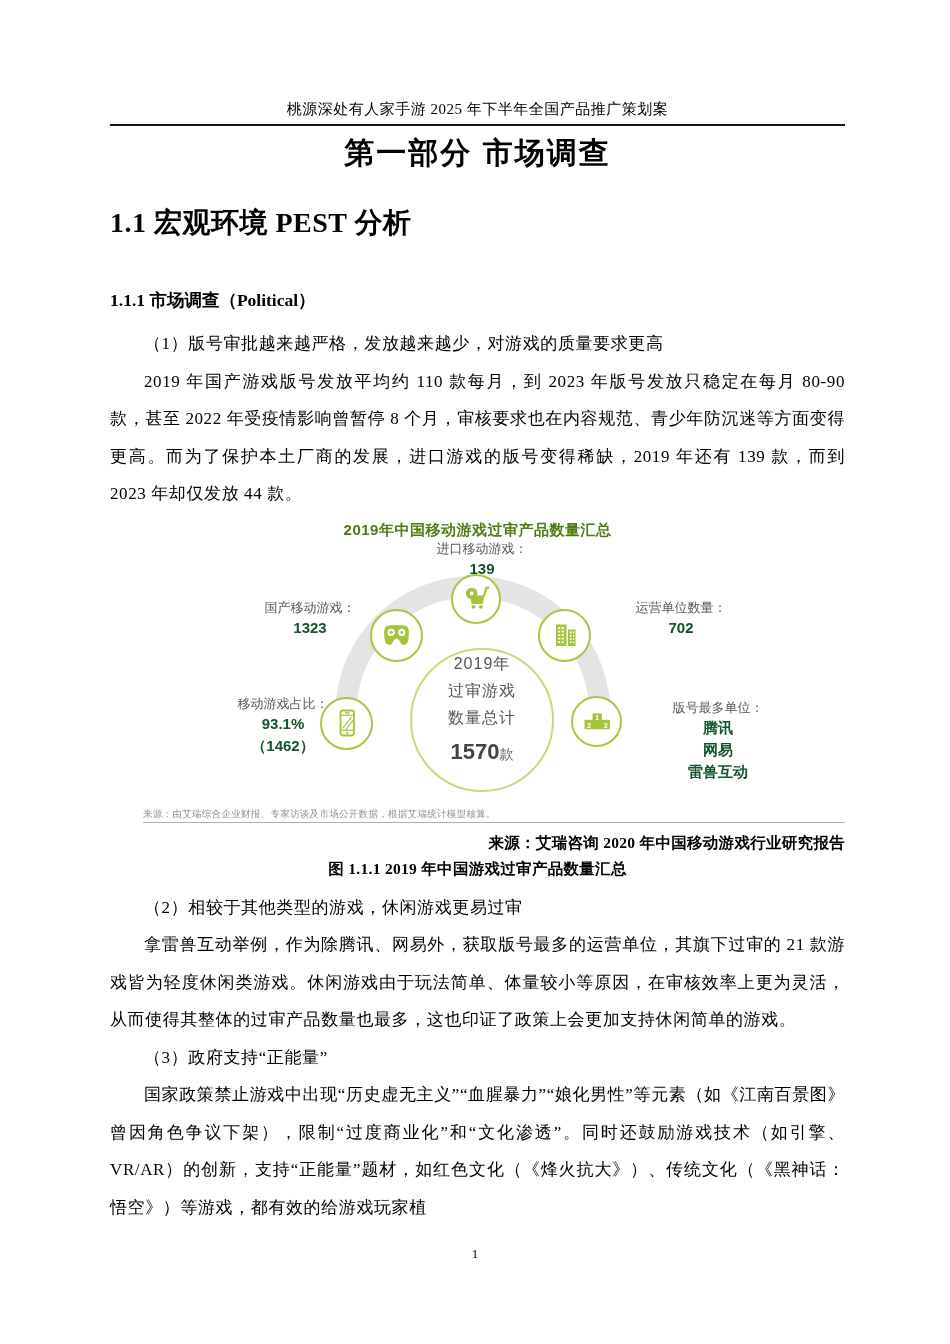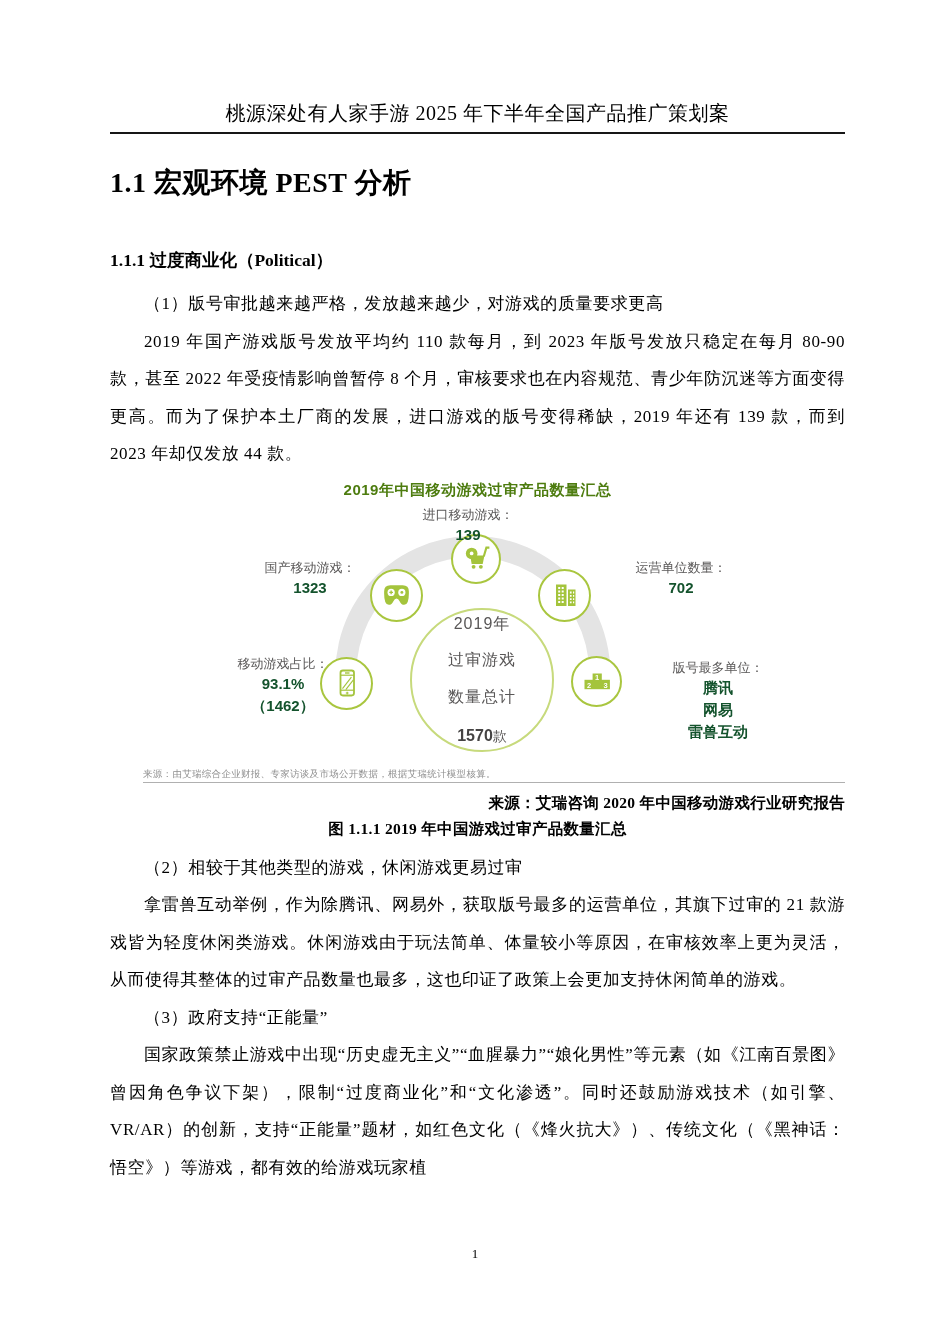--- a/index.html
+++ b/index.html
@@ -5,21 +5,21 @@
 <style>
   * { margin:0; padding:0; box-sizing:border-box; }
   html,body { background:#888; }
   .page {
     position:relative; width:950px; height:1344px; margin:0 auto;
     background:#ffffff; overflow:hidden;
     font-family:"Liberation Serif","DejaVu Serif",serif; color:#000;
   }
   .content { padding:0 105px 0 110px; }
 
-  .running-title { display:block; padding-top:100px; text-align:center; font-size:20px; letter-spacing:.5px; }
+  .running-title { display:block; padding-top:100px; text-align:center; font-size:15px; letter-spacing:.5px; }
   .header-rule { border:0; border-top:2px solid #161616; margin-top:5px; }
 
   h1.part-title {
     margin-top:7px; text-align:center;
     font-family:"Liberation Sans","DejaVu Sans",sans-serif;
     font-weight:700; font-size:30px; letter-spacing:2px; color:#000;
   }
   h2.section-title { margin-top:30px; font-size:28px; font-weight:700; letter-spacing:.5px; }
   h3.subsection-title { margin-top:46px; font-size:17.5px; font-weight:700; }
 
@@ -30,64 +30,65 @@
   p.first-par { margin-top:13px; }
 
   
   .figure { position:relative; height:312px; font-family:"Liberation Sans","DejaVu Sans",sans-serif; }
   .fig-title { position:absolute; left:0; right:0; top:8px; text-align:center;
     font-size:15px; font-weight:700; color:#4d7c0f; letter-spacing:.5px; }
   .arc-svg { position:absolute; left:0; top:0; z-index:0; }
   .stat { position:absolute; text-align:center; color:#595757; z-index:4; line-height:1.45; }
   .stat .lbl { font-size:13px; }
   .stat .val { font-size:15px; font-weight:700; color:#14532d; }
-  .stat-top  { left:258px; top:27px;  width:200px;margin-top:6px; }
+  .stat-top  { left:272px; top:27px;  width:200px; }
   .stat-left { left:115px; top:86px;  width:170px; }
   .stat-right{ left:486px; top:86px;  width:170px; }
   .stat-bl   { left:88px;  top:182px; width:170px; }
   .stat-br   { left:523px; top:186px; width:170px; }
   .icon-circle {
     position:absolute; background:#fff; border:2px solid #a9c63f; border-radius:50%;
     display:flex; align-items:center; justify-content:center; z-index:2;
   }
   .c-cart { left:341px; top:61px;  width:50px; height:50px; }
   .c-pad  { left:260px; top:96px;  width:53px; height:53px; }
   .c-bld  { left:428px; top:96px;  width:53px; height:53px; }
   .c-phn  { left:210px; top:184px; width:53px; height:53px; }
   .c-pod  { left:461px; top:183px; width:51px; height:51px; }
   .center-circle {
     position:absolute; left:300px; top:135px; width:144px; height:144px;
     background:#fff; border:2px solid #c7da7c; border-radius:50%; z-index:3;
-    display:flex; flex-direction:column; align-items:center; justify-content:space-between;
+    display:flex; flex-direction:column; align-items:center; justify-content:flex-start;
     color:#595757; font-size:16px; line-height:1.7; letter-spacing:1px;
   }
   .center-circle .total-row { margin-top:2px; letter-spacing:0; }
-  .center-circle .total { font-size:16px; font-weight:700; color:#454343; }
+  .center-circle .total { font-size:22px; font-weight:700; color:#454343; }
   .center-circle .unit { font-size:14px; }
   .fig-source { position:absolute; left:33px; top:295px; font-size:9.5px; color:#8f8f8f; z-index:4; letter-spacing:.3px; }
   .fig-rule { position:absolute; left:33px; top:309px; width:702px; border-top:1px solid #b0b0b0; }
   .figure svg text { font-family:"Liberation Sans","DejaVu Sans",sans-serif; font-weight:700; }
 
   .source-line { margin-top:8px; font-size:15.5px; font-weight:700; letter-spacing:.3px;text-align:right; }
   .fig-caption { margin-top:5px; text-align:center; font-size:15.5px; font-weight:700; letter-spacing:.3px; }
   .after-fig { margin-top:9px; }
 
   .page-number { position:absolute; left:0; right:0; top:1246px; text-align:center; font-size:13px; }
 </style>
 </head>
 <body>
 
 <div class="page">
   <div class="content">
 
     <span class="running-title">桃源深处有人家手游 2025 年下半年全国产品推广策划案</span>
     <hr class="header-rule">
 
+    <h1 class="part-title">第一部分 市场调查</h1>
     <h2 class="section-title">1.1 宏观环境 PEST 分析</h2>
-    <h3 class="subsection-title">1.1.1 过度商业化（Political）</h3>
+    <h3 class="subsection-title">1.1.1 市场调查（Political）</h3>
 
     <p class="body-par first-par">（1）版号审批越来越严格，发放越来越少，对游戏的质量要求更高</p>
     <p class="body-par">2019 年国产游戏版号发放平均约 110 款每月，到 2023 年版号发放只稳定在每月 80-90 款，甚至 2022 年受疫情影响曾暂停 8 个月，审核要求也在内容规范、青少年防沉迷等方面变得更高。而为了保护本土厂商的发展，进口游戏的版号变得稀缺，2019 年还有 139 款，而到 2023 年却仅发放 44 款。</p>
 
     <div class="figure">
       <div class="fig-title">2019年中国移动游戏过审产品数量汇总</div>
 
       <svg class="arc-svg" width="735" height="312">
         <path d="M 238 224 A 127 127 0 1 1 488 222" fill="none" stroke="#e4e4e4" stroke-width="21"></path>
       </svg>

